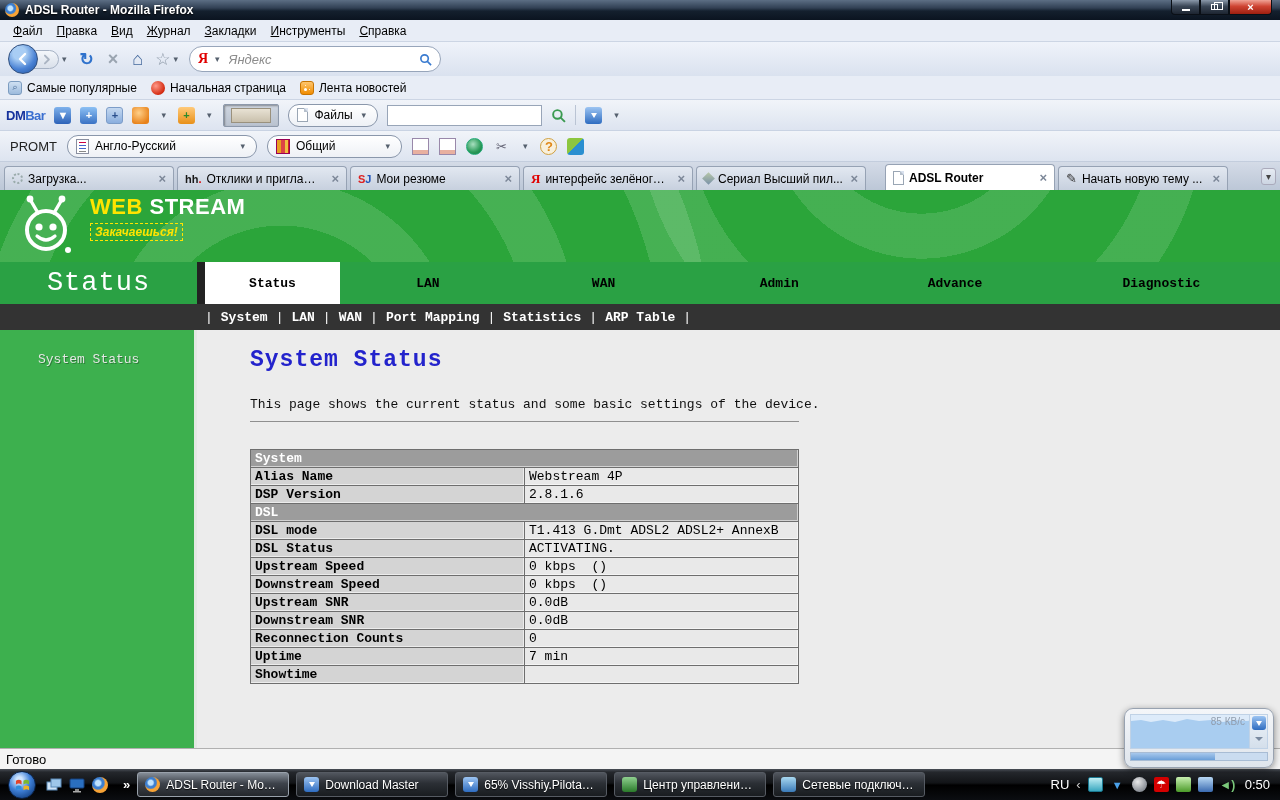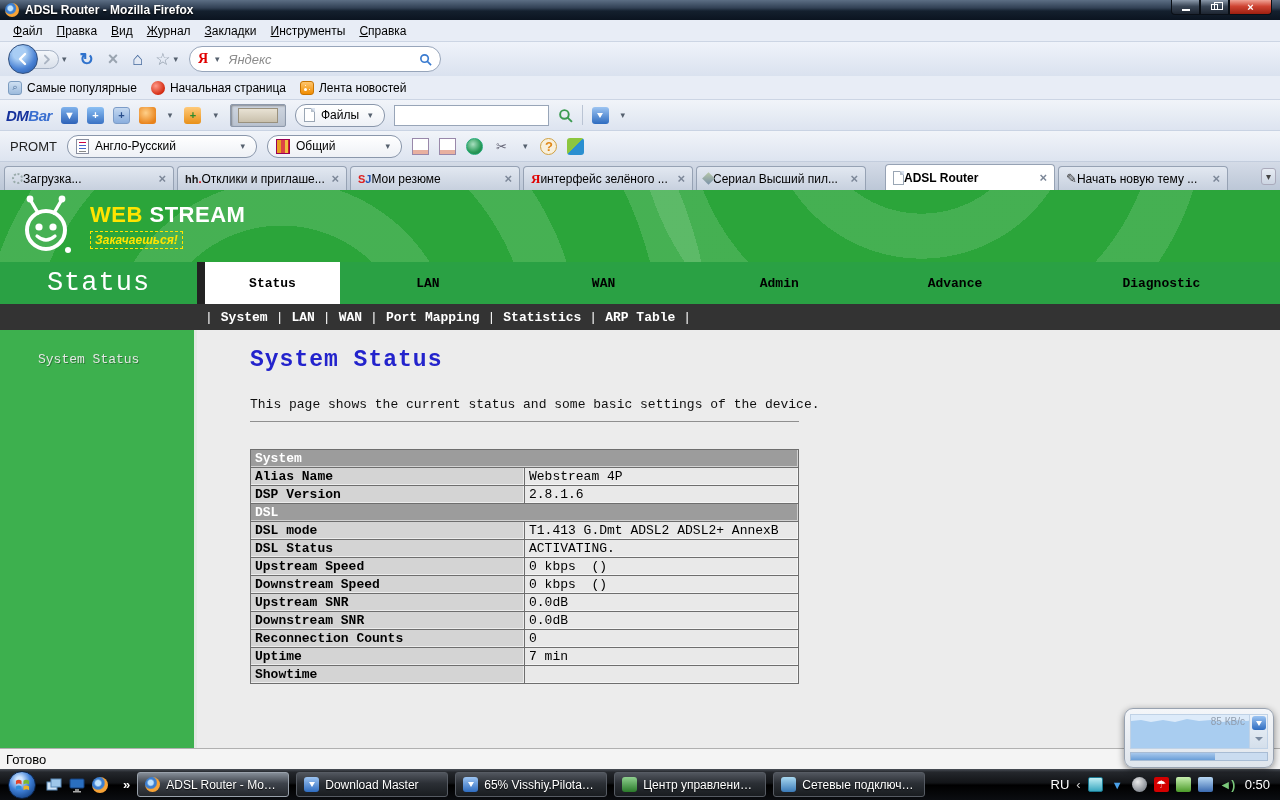--- a/index.html
+++ b/index.html
@@ -51,21 +51,21 @@
 
   .bookmarksbar{height:24px;background:#e8edf6;border-bottom:1px solid #ccd5e4;display:flex;align-items:center;gap:14px;padding-left:8px;}
   .bm-item{display:flex;align-items:center;gap:5px;font-size:12px;}
   .bm-ico{width:14px;height:14px;border-radius:3px;flex:0 0 auto;}
   .bm-pop{background:linear-gradient(#cfe0f2,#9dbbdd);border:1px solid #7c9cc0;display:flex;align-items:center;justify-content:center;color:#3a5e8c;font-size:9px;}
   .bm-start{background:radial-gradient(circle at 35% 35%,#ff9a8a,#d42a10 70%,#8e1200);border-radius:50%;}
   .bm-rss{background:linear-gradient(#ffc66e,#f08c00);border:1px solid #c87400;position:relative;}
   .bm-rss::after{content:"";position:absolute;left:3px;bottom:3px;width:3px;height:3px;background:#fff;border-radius:50%;box-shadow:0 -4px 0 -1px #fff,4px 0 0 -1px #fff;}
 
   .dmbar{height:31px;background:linear-gradient(#f1f4f9,#dde4f0);border-bottom:1px solid #c9d3e3;display:flex;align-items:center;gap:9px;padding-left:6px;}
-  .dm-logo{font-weight:bold;font-size:15px;color:#16329c;letter-spacing:-0.5px;font-style:italic;}
+  .dm-logo{font-weight:bold;font-size:13px;color:#16329c;letter-spacing:-0.5px;}
   .dm-logo .bar{color:#3a6fd0;font-weight:bold;}
   .dm-ico{width:17px;height:17px;border-radius:3px;display:flex;align-items:center;justify-content:center;font-size:11px;font-weight:bold;color:#fff;}
   .dm-cam{background:linear-gradient(#7fb2ec,#2d62b8);}
   .dm-plus{background:linear-gradient(#8cc0f4,#3a72c4);}
   .dm-pluswin{background:linear-gradient(#c4d8f0,#8aaede);color:#2a4f8c;border:1px solid #7c9cc8;}
   .dm-home{background:radial-gradient(circle at 40% 35%,#ffd089,#e8821a 75%);}
   .dm-flask{background:linear-gradient(#ffca7a,#e89018);color:#2d8a2d;}
   .shot-btn{width:56px;height:23px;border:1px solid #8d99ab;background:linear-gradient(#cfd6e0,#b9c2cf);box-shadow:inset 1px 1px 2px rgba(0,0,0,.35);border-radius:2px;display:flex;align-items:center;justify-content:center;}
   .shot-btn .pic{width:40px;height:15px;background:linear-gradient(#e8e2d4,#c9c0ac);border:1px solid #9a917d;}
   .combo{height:23px;background:linear-gradient(#ffffff,#eef1f6);border:1px solid #8a97ab;border-radius:11px;display:flex;align-items:center;gap:6px;padding:0 8px;}
@@ -80,21 +80,21 @@
   .mini-doc::after{content:"";position:absolute;left:2px;top:2px;width:7px;height:1px;background:#c04;box-shadow:0 3px 0 #46c,0 6px 0 #46c,0 9px 0 #888;}
   .mini-books{width:14px;height:15px;background:linear-gradient(90deg,#e8a020 0 4px,#d44 4px 8px,#f0c040 8px 11px,#c22 11px 14px);border:1px solid #905;}
   .promt-ico{width:17px;height:17px;display:flex;align-items:center;justify-content:center;font-size:13px;}
   .pi-doc{background:#fff;border:1px solid #98a;box-shadow:inset 0 -4px 0 #e8b0a0;}
   .pi-globe{border-radius:50%;background:radial-gradient(circle at 40% 35%,#a8e0c0,#2a9a58 60%,#16703a);border:1px solid #2a7;}
   .pi-help{color:#e08818;font-weight:bold;border-radius:50%;background:#f8f0dc;border:1px solid #d0a040;}
   .pi-logo{background:linear-gradient(135deg,#8cc63f 0 50%,#2a8fd0 50% 100%);border-radius:3px;}
   .pi-scis{color:#667;}
 
   .tabbar{height:28px;background:linear-gradient(#d4dbe7,#bcc7d7);display:flex;align-items:flex-end;padding:0 4px;gap:3px;}
-  .tab{height:24px;flex:0 0 170px;display:flex;align-items:center;padding:0 7px;min-width:0;
+  .tab{height:24px;flex:0 0 170px;display:flex;align-items:center;gap:5px;padding:0 7px;min-width:0;
        background:linear-gradient(#e2e8f1,#c7d0de);border:1px solid #96a2b4;border-bottom:none;border-radius:4px 4px 0 0;font-size:12px;}
   .tab.active{background:#fff;height:26px;margin-left:16px;}
   .tab.active .tab-label{font-weight:bold;}
   .tab-label{flex:1;white-space:nowrap;overflow:hidden;text-overflow:ellipsis;}
   .tab-close{color:#7c8798;font-size:13px;font-weight:bold;padding-left:2px;}
   .spinner{width:11px;height:11px;border:2px dotted #9aa;border-radius:50%;flex:0 0 auto;}
   .badge{font-weight:bold;font-size:11px;flex:0 0 auto;}
   .b-hh{color:#1a1a1a;}.b-hh-dot{color:#d00;}
   .b-s{color:#d22;}.b-j{color:#2255bb;}
   .b-ya{color:#e00000;font-family:"Liberation Serif",serif;font-size:13px;}
@@ -103,21 +103,21 @@
   .tab-list-btn{margin-left:auto;margin-bottom:5px;color:#444;font-size:10px;padding:2px 4px;border:1px solid #aab;border-radius:3px;background:linear-gradient(#e6ebf3,#ccd5e2);}
 
   
   .viewport{height:558px;position:relative;background:#ececec;overflow:hidden;
             font-family:"Liberation Mono","DejaVu Sans Mono",monospace;}
   .ws-header{height:72px;position:relative;
     background:
       radial-gradient(circle at 22% 230%, transparent 0 130px, rgba(255,255,255,.13) 130px 175px, transparent 175px 250px, rgba(255,255,255,.13) 250px 300px, transparent 300px 380px, rgba(255,255,255,.13) 380px 430px, transparent 430px),
       radial-gradient(circle at 72% -120%, transparent 0 110px, rgba(255,255,255,.12) 110px 155px, transparent 155px 235px, rgba(255,255,255,.12) 235px 285px, transparent 285px),
       #2ba53a;}
-  .ws-logo{position:absolute;left:18px;top:4px;display:flex;align-items:center;gap:14px;}
+  .ws-logo{position:absolute;left:18px;top:4px;display:flex;align-items:flex-start;gap:14px;}
   .brand-line1{font-family:"Liberation Sans",sans-serif;font-weight:bold;font-size:22px;letter-spacing:0.5px;}
   .brand-w1{color:#ffe400;}
   .brand-w2{color:#fff;}
   .brand-tag{display:inline-block;margin-top:3px;border:1px dashed #ffe400;color:#ffe400;font-family:"Liberation Sans",sans-serif;
              font-weight:bold;font-style:italic;font-size:12px;padding:1px 4px;}
   .ws-nav{height:42px;background:#222;display:flex;}
   .ws-section{width:197px;flex:0 0 auto;background:#2aa144;color:#fff;font-size:27px;display:flex;align-items:center;justify-content:center;letter-spacing:1px;}
   .ws-navgap{width:8px;flex:0 0 auto;background:#222;}
   .ws-tabs{flex:1;display:flex;}
   .ws-tab{flex:1;background:#2aa144;color:#000;font-weight:bold;font-size:13px;display:flex;align-items:center;justify-content:center;}

